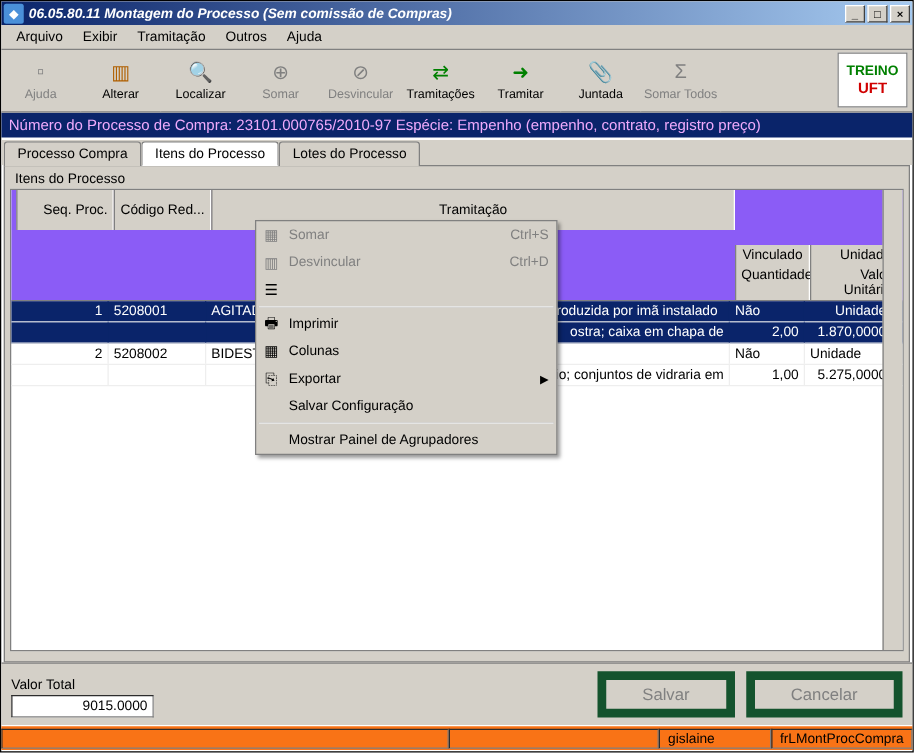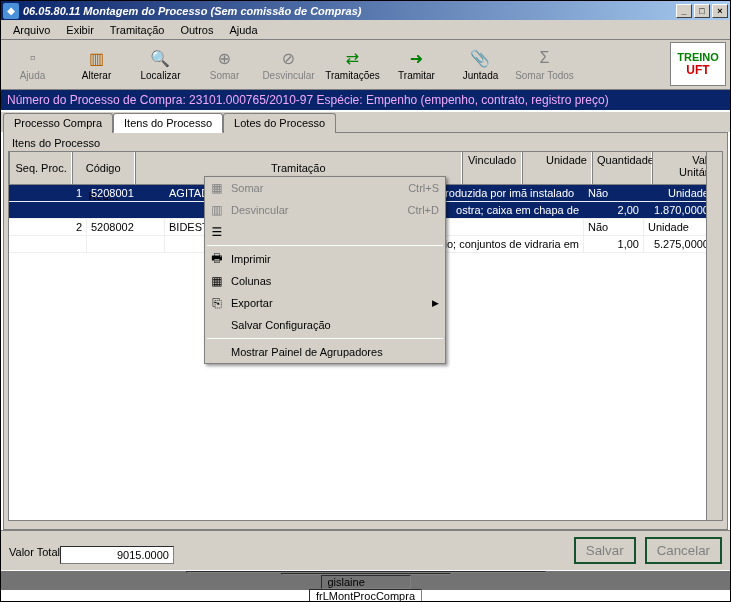--- a/index.html
+++ b/index.html
@@ -45,26 +45,26 @@
   .grid-row { display:flex; border-bottom:1px solid #eee; }
   .cell { padding:2px 4px; border-right:1px solid #eee; white-space:nowrap; overflow:hidden;}
   .row-sel { background:#0a246a; color:#fff; }
   .row-sel .cell{ border-right:1px solid #0a246a;}
   .c-seq{width:78px;text-align:right;}
   .c-cod{width:78px;}
   .c-desc{width:419px;}
   .c-vinc{width:60px;}
   .c-unid{width:70px;text-align:right;}
   .footer { background:#d4d0c8; padding:6px 8px; display:flex; align-items:flex-end; border-top:1px solid #808080;}
-  .footer .fld{display:flex;flex-direction:row;}
+  .footer .fld{display:flex;flex-direction:column;}
   .footer .fld label{font-size:11px;margin-bottom:2px;}
   .footer .fld .inp{border:1px inset #808080;background:#fff;padding:2px 4px;width:114px;text-align:right;}
   .footer .btns{margin-left:auto;}
-  .footer .btn{border:2px solid #14532d;background:#d4d0c8;padding:4px 10px;margin-left:6px;color:#808080;}
-  .statusbar{height:20px;background:#737373;border-top:1px solid #fff;display:flex;align-items:center;flex-direction:column;}
+  .footer .btn{border:7px solid #14532d;background:#d4d0c8;padding:4px 29px;margin-left:6px;color:#808080;}
+  .statusbar{height:20px;background:#f97316;border-top:1px solid #fff;display:flex;align-items:center;}
   .statusbar .sseg{border:1px inset #808080;height:16px;padding:0 6px;display:flex;align-items:center;}
   .context-menu { position:absolute; left:204px; top:176px; width:242px; background:#d4d0c8; border:1px solid #808080; box-shadow:2px 2px 3px rgba(0,0,0,0.4); z-index:10;}
   .cm-row{display:flex;align-items:center;height:22px;padding:0 6px 0 2px;}
   .cm-row.disabled{color:#808080;}
   .cm-icon{width:20px;text-align:center;font-size:12px;}
   .cm-label{flex:1;padding-left:4px;}
   .cm-short{color:#808080;}
   .cm-sep{height:1px;background:#808080;border-bottom:1px solid #fff;margin:2px 2px;}
   .cm-arrow{font-size:9px;}
   .scrollbar-v{position:absolute;right:0;top:0;bottom:0;width:16px;background:#d4d0c8;border-left:1px solid #808080;}
@@ -139,21 +139,21 @@
   <div class="tab">Lotes do Processo</div>
 </div>
 
 <div class="panel">
   <div class="group-label">Itens do Processo</div>
   <div class="grid-wrap">
     <div class="grid-head">
       <div class="gh c-seq" style="height:32px;line-height:28px">Seq. Proc.</div>
       <div class="gh c-cod" style="height:32px;line-height:28px">Código Red...</div>
       <div class="gh c-desc" style="height:32px;line-height:28px">Tramitação</div>
-      <div style="display:flex;">
+      <div style="display:flex;flex-direction:column;margin-top:44px;">
         <div style="display:flex">
           <div class="gh c-vinc">Vinculado</div>
           <div class="gh c-unid">Unidade</div>
         </div>
         <div style="display:flex">
           <div class="gh c-vinc">Quantidade</div>
           <div class="gh c-unid">Valor Unitário</div>
         </div>
       </div>
     </div>

